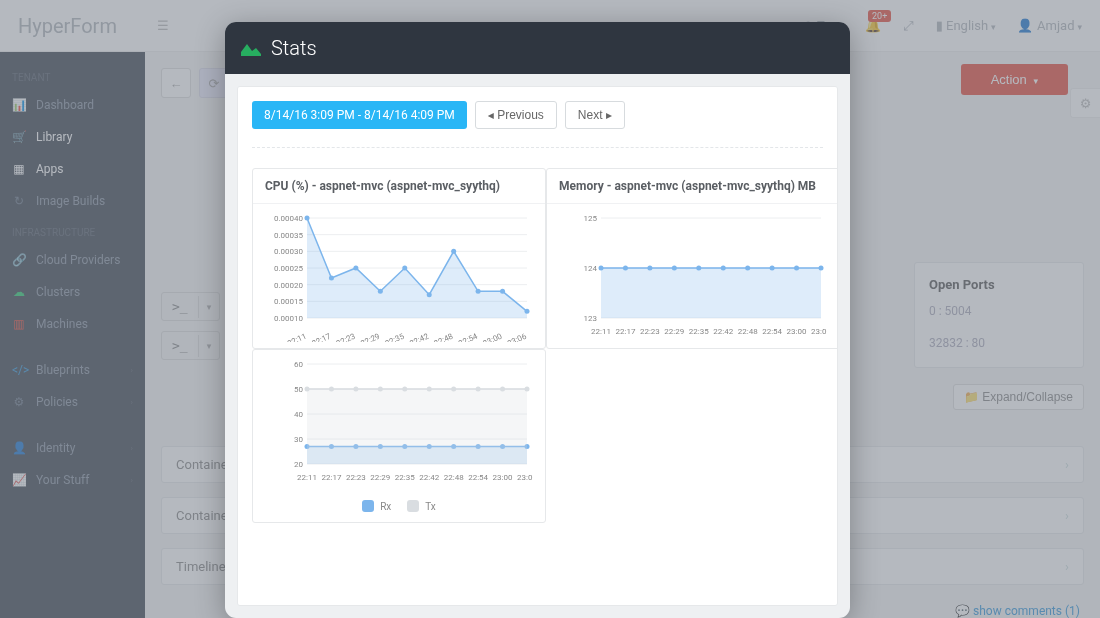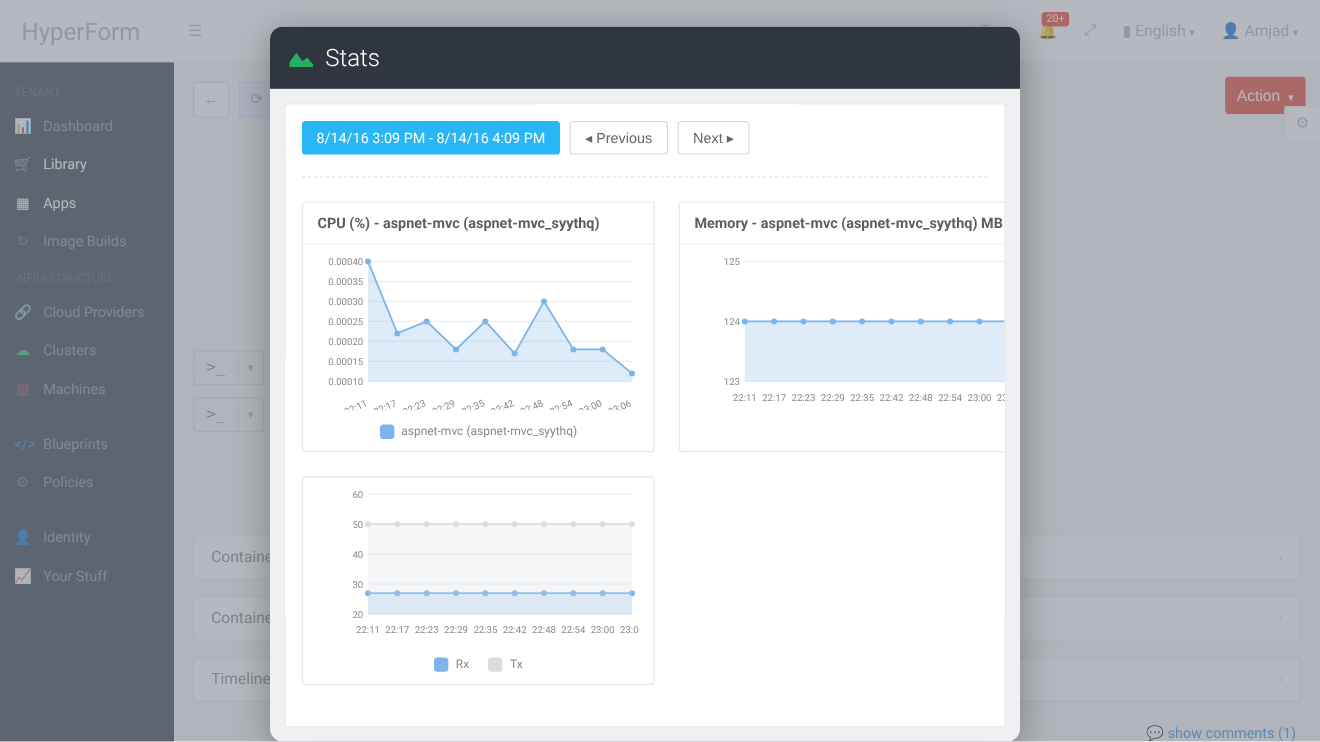--- a/index.html
+++ b/index.html
@@ -22,42 +22,42 @@
   .navitem.active .ico{color:#fff}
   .navchev{margin-left:auto;font-size:8px;color:#5a6370}
   .ico-green{color:#2ecc71!important}
   .ico-red{color:#e74c3c!important}
   .ico-blue{color:#3498db!important}
   
   .page{flex:1;background:#f5f6f7;position:relative;padding:16px}
   .backbar{display:flex;gap:8px;align-items:center}
   .iconbtn{width:30px;height:30px;border:1px solid #ddd;border-radius:3px;display:inline-flex;align-items:center;justify-content:center;background:#fff;color:#aaa}
   .iconbtn.refresh{background:#eef;border-color:#dde}
-  .actionbtn{position:absolute;right:12px;top:12px;background:#e74c3c;color:#fff;border:none;padding:8px 10px;border-radius:3px;font-size:13px}
+  .actionbtn{position:absolute;right:32px;top:12px;background:#e74c3c;color:#fff;border:none;padding:8px 30px;border-radius:3px;font-size:13px}
   .card{flex:1;background:#fff;border:1px solid #e6e8ea;border-radius:3px;padding:14px}
   .card h4{font-size:13px;font-weight:700;color:#555;margin-bottom:12px}
   .ll{color:#aab;font-size:12px;margin:3px 0}
   .exp{float:right;border:1px solid #ddd;background:#fff;padding:5px 10px;border-radius:3px;font-size:12px;color:#888}
   .accrow{background:#fff;border:1px solid #e6e8ea;border-radius:3px;padding:10px 14px;margin-top:14px;color:#888;display:flex;align-items:center}
   .chev{margin-left:auto;color:#cdd}
   .comments{position:absolute;right:20px;bottom:0;color:#3498db;font-size:12px}
   
   .overlay{position:absolute;inset:0;background:rgba(120,128,138,0.55)}
   .modal{position:absolute;left:225px;top:22px;width:625px;height:596px;background:#eef0f2;border-radius:11px;overflow:hidden;box-shadow:0 6px 30px rgba(0,0,0,0.3);display:flex;flex-direction:column}
   .mhead{background:#2f3640;color:#fff;padding:14px 16px;display:flex;align-items:center;gap:10px;font-size:20px;font-weight:300}
   .mhead svg{fill:#27ae60}
   .mbody{background:#fff;margin:12px;border:1px solid #e6e8ea;border-radius:3px;flex:1;padding:14px;overflow:auto}
   .rangebar{display:flex;align-items:flex-end;gap:8px;border-bottom:1px dashed #e3e6e9;padding-bottom:18px;margin-bottom:20px}
   .range{background:#29b6f6;color:#fff;padding:7px 12px;border-radius:3px;font-size:12px}
   .pbtn{border:1px solid #d7dbde;background:#fff;color:#666;padding:6px 12px;border-radius:3px;font-size:12px}
   .seg{margin-left:auto;display:flex;border:1px solid #d7dbde;border-radius:3px;overflow:hidden}
   .seg .opt{padding:6px 12px;font-size:12px;color:#666;border-right:1px solid #d7dbde;cursor:pointer}
   .seg .opt:last-child{border-right:none}
   .seg .opt.sel{background:#f0f2f4}
-  .charts{display:grid;grid-template-columns:1fr 1fr;gap:20px}
+  .charts{display:grid;grid-template-columns:1fr 1fr;}
   .chartbox{border:1px solid #e6e8ea;border-radius:3px;background:#fff}
   .chartbox.full{grid-column:1/2}
   .ctitle{padding:10px 12px;font-size:12px;font-weight:700;color:#5a5e63;border-bottom:1px solid #f0f1f3}
   .plot{padding:8px 12px 6px}
   .legend{text-align:center;padding:6px 0 10px;font-size:10px;color:#888;display:flex;align-items:center;justify-content:center;gap:6px}
   .sw{width:12px;height:12px;border-radius:3px;display:inline-block}
   .sw.blue{background:#7cb5ec}
   .sw.grey{background:#d9dde1}
   svg{display:block}
   .gear{position:absolute;right:0;top:88px;background:#fff;border:1px solid #eee;border-right:none;width:30px;height:30px;display:flex;align-items:center;justify-content:center;color:#bbb;border-radius:3px 0 0 3px}
@@ -148,20 +148,31 @@
       <div style="margin-bottom:10px"><div class="drop">
             <span class="l">&gt;_</span>
             <span class="r">▾</span>
           </div></div>
       <div><div class="drop">
             <span class="l">&gt;_</span>
             <span class="r">▾</span>
           </div></div>
     </div>
 
+    <div style="position:absolute;right:16px;top:210px;width:170px">
+      <div class="card">
+        <h4>Open Ports</h4>
+        <div class="ll"><span>0</span> : <span>5004</span></div>
+        <div style="height:12px"></div>
+        <div class="ll"><span class="link">32832</span> : <span>80</span></div>
+      </div>
+      <div style="margin-top:16px;text-align:right">
+          <button class="exp"><span>📁</span> <span>Expand/Collapse</span></button>
+        </div>
+    </div>
 
     <div style="position:absolute;left:16px;right:16px;top:380px">
       <div class="accrow">
           <span>Container</span>
           <span class="chev">›</span>
         </div>
       <div class="accrow">
           <span>Container</span>
           <span class="chev">›</span>
         </div>
@@ -229,24 +240,20 @@
               <circle cx="66.44444444444444" cy="66" r="2.5" fill="#7cb5ec"></circle>
               <circle cx="90.88888888888889" cy="56" r="2.5" fill="#7cb5ec"></circle>
               <circle cx="115.33333333333333" cy="79.33333333333333" r="2.5" fill="#7cb5ec"></circle>
               <circle cx="139.77777777777777" cy="56" r="2.5" fill="#7cb5ec"></circle>
               <circle cx="164.22222222222223" cy="82.66666666666667" r="2.5" fill="#7cb5ec"></circle>
               <circle cx="188.66666666666666" cy="39.33333333333334" r="2.5" fill="#7cb5ec"></circle>
               <circle cx="213.11111111111111" cy="79.33333333333333" r="2.5" fill="#7cb5ec"></circle>
               <circle cx="237.55555555555554" cy="79.33333333333333" r="2.5" fill="#7cb5ec"></circle>
               <circle cx="262" cy="99.33333333333333" r="2.5" fill="#7cb5ec"></circle>
             </svg>
-          </div>
-        <div class="legend">
-            <span class="sw blue"></span>
-            <span>aspnet-mvc (aspnet-mvc_syythq)</span>
           </div>
       </div>
 
       <div class="chartbox">
         <div class="ctitle">Memory - aspnet-mvc (aspnet-mvc_syythq) MB</div>
         <div class="plot">
             <svg id="svg-mem" width="268" height="130">
               <line x1="42" y1="106" x2="262" y2="106" stroke="#eceef0"></line>
               <text x="38" y="109" text-anchor="end" font-size="8" fill="#888">123</text>
               <line x1="42" y1="56" x2="262" y2="56" stroke="#eceef0"></line>

